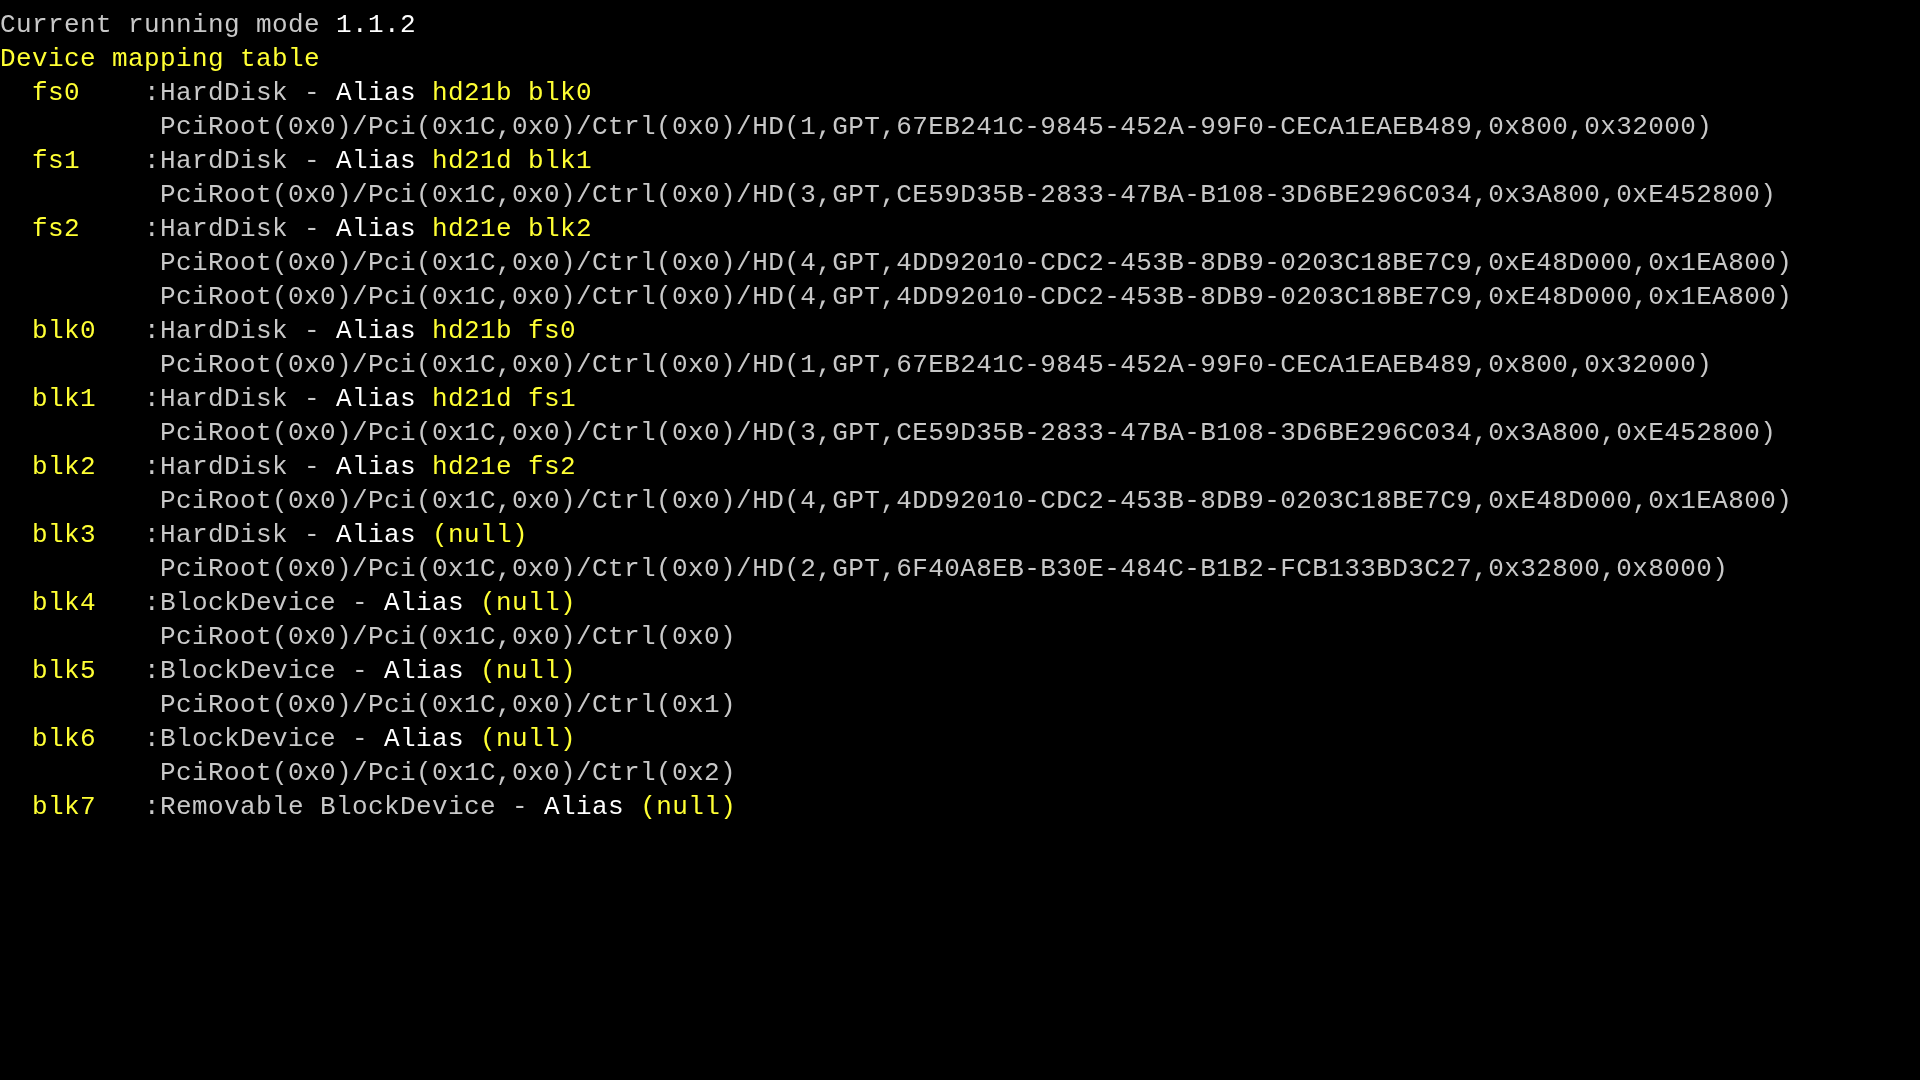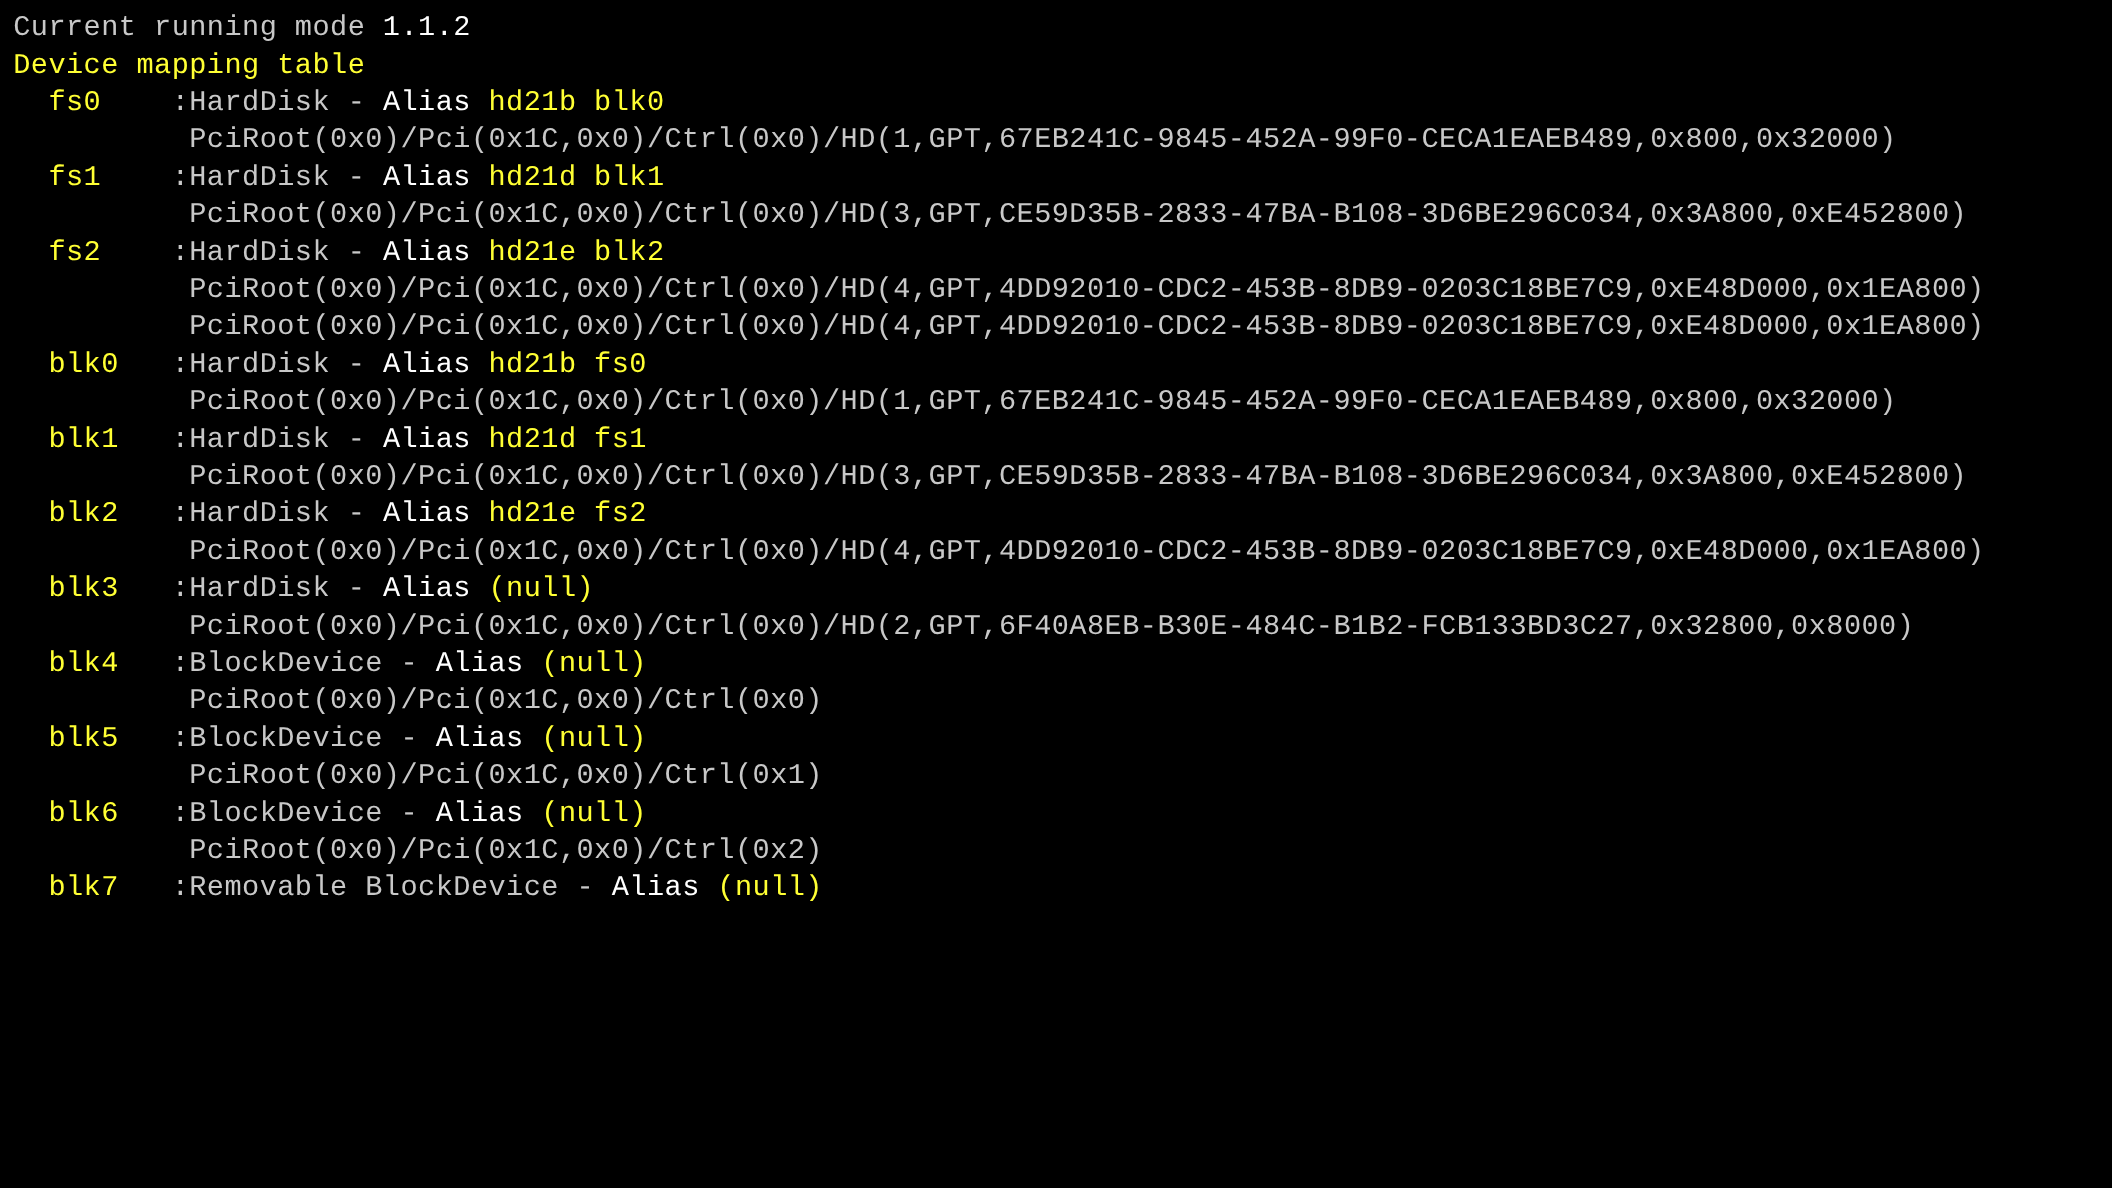--- a/index.html
+++ b/index.html
@@ -5,21 +5,21 @@
   html, body {
     margin: 0;
     padding: 0;
     background: #000;
     width: 1920px;
     height: 1080px;
     overflow: hidden;
   }
   pre.term {
     margin: 0;
-    padding: 8px 0 0 12px;
+    padding: 8px 0 0 0;
     font-family: "Courier New", Courier, monospace;
     font-size: 26px;
     line-height: 34px;
     letter-spacing: 0.4px;
     white-space: pre-wrap;
     word-break: break-all;
     color: #c8c8c8;
   }
   .w { color: #ffffff; }
   .y { color: #ffff33; }

